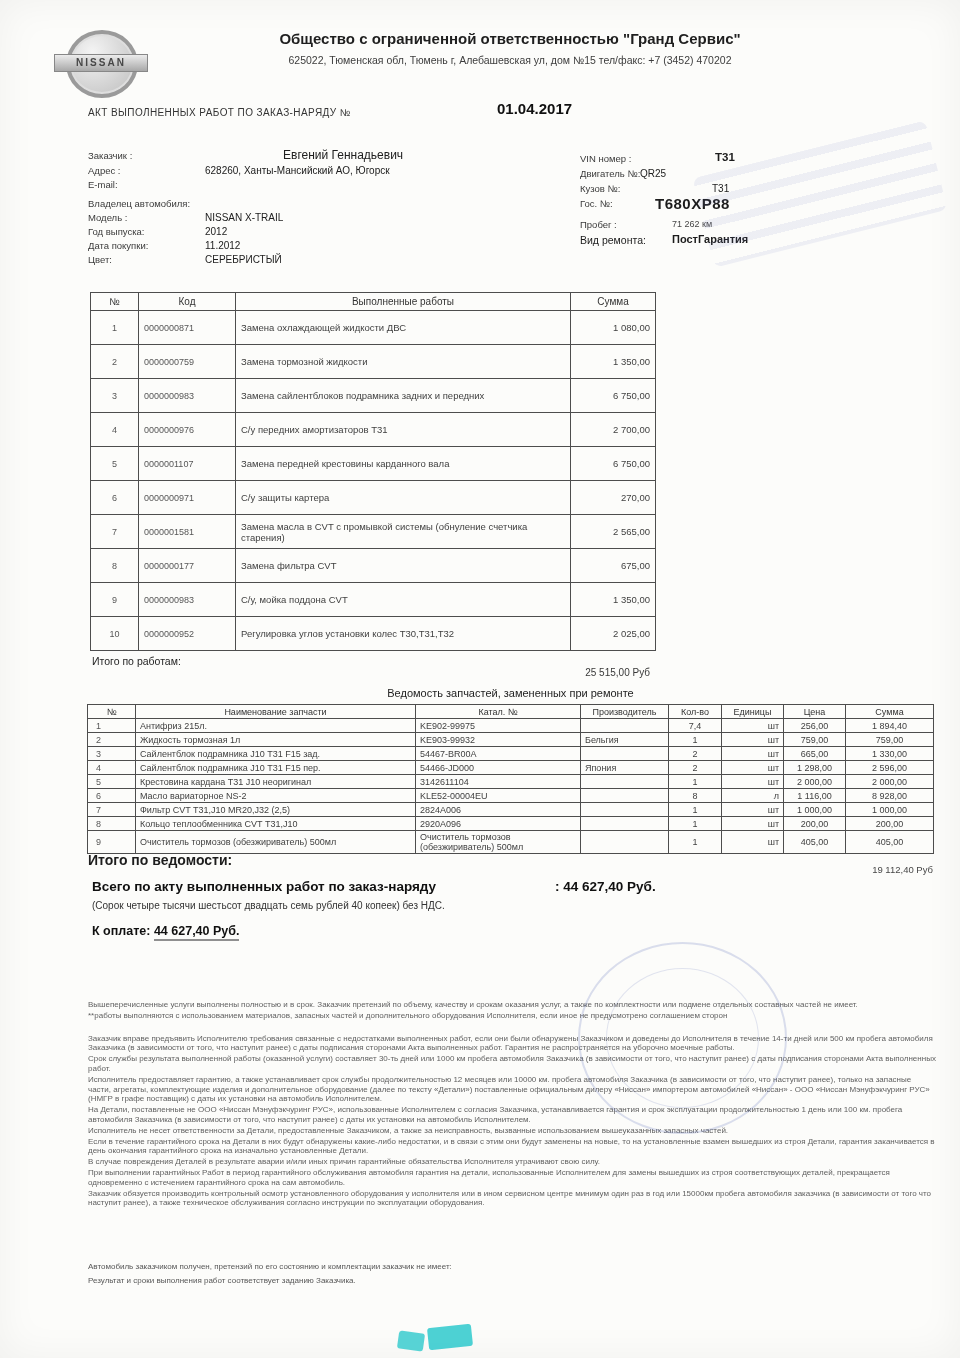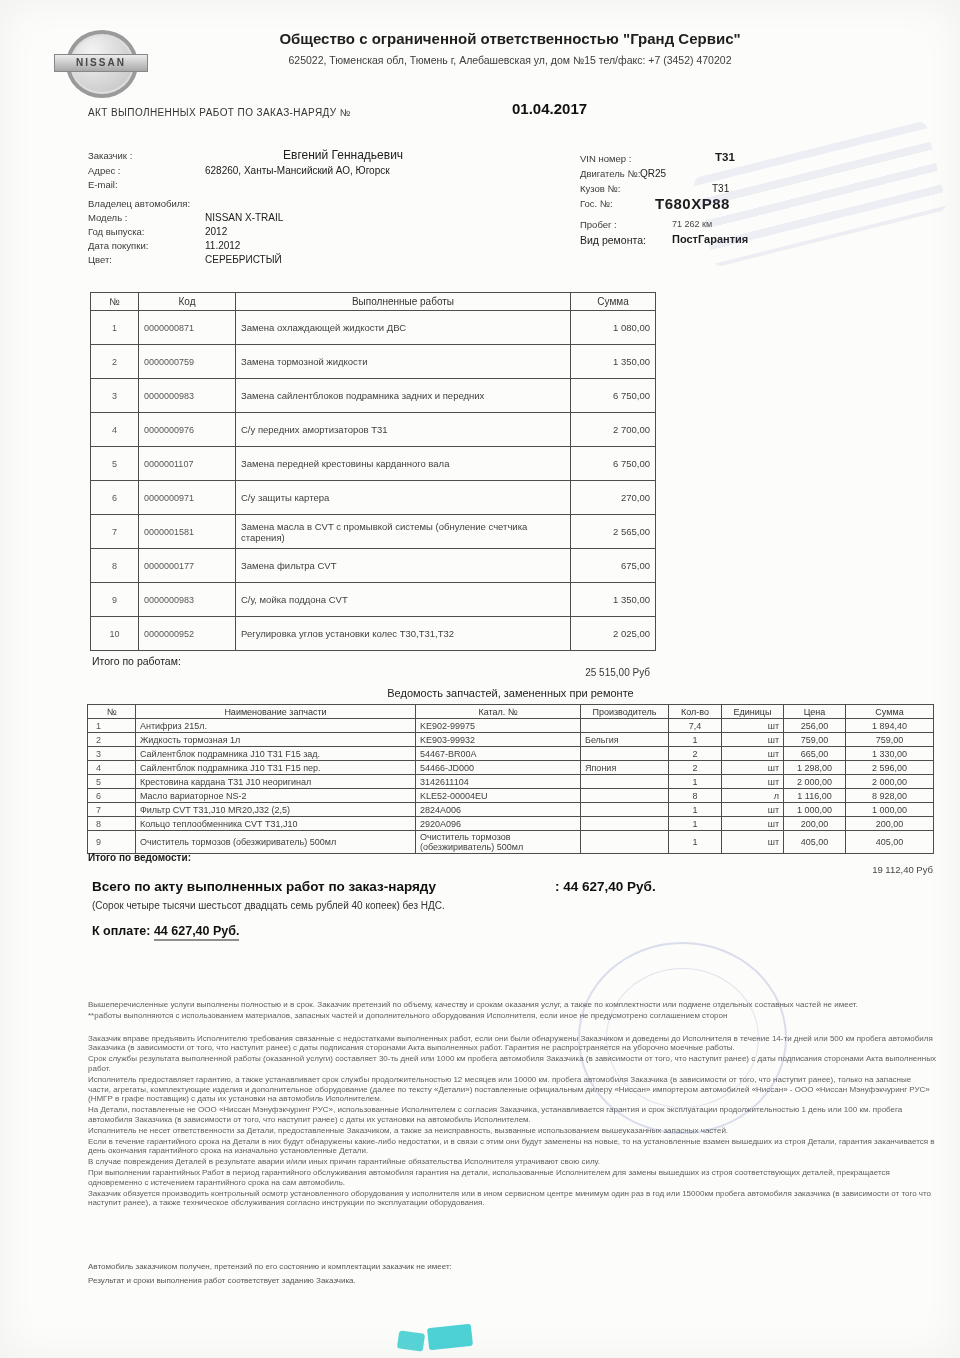--- a/index.html
+++ b/index.html
@@ -17,21 +17,21 @@
     box-shadow:inset 0 0 0 2px #dedede;}
   .logo-bar{position:absolute; left:-5px; top:26px; width:92px; height:16px;
     background:linear-gradient(#ececec,#a8a8a8); border:1px solid #878787;
     font-size:10px; font-weight:bold; letter-spacing:2px; color:#474747;
     text-align:center; line-height:15px;}
   .company{position:absolute; left:180px; top:30px; width:660px; text-align:center;
     font-size:15px; font-weight:bold; color:#1f1f1f;}
   .address{position:absolute; left:180px; top:54px; width:660px; text-align:center;
     font-size:10.5px; color:#3d3d3d;}
   .act-label{position:absolute; left:88px; top:107px; font-size:10px; letter-spacing:.4px; color:#333;}
-  .act-date{position:absolute; left:512px; top:100px; font-size:15px; font-weight:bold; color:#101010;}
+  .act-date{position:absolute; left:497px; top:100px; font-size:15px; font-weight:bold; color:#101010;}
 
   
   .info-left{position:absolute; left:88px; top:150px; width:440px;}
   .irow{display:flex; font-size:9.5px; color:#3a3a3a; margin-bottom:3px; min-height:11px;}
   .ilbl{width:117px; flex:none;}
   .ival{font-size:10px; color:#202020;}
   .ival.name{font-weight:normal; font-size:12px; padding-left:78px; margin-top:-2px;}
   .irow.gap{margin-bottom:8px;}
 
   .info-right{position:absolute; left:580px; top:153px; width:370px;}
@@ -62,21 +62,21 @@
   
   .parts-title{position:absolute; left:88px; top:687px; width:845px; text-align:center;
     font-size:11px; color:#222;}
   .parts{position:absolute; left:87px; top:704px; width:846px;}
   .parts th,.parts td{border:1px solid #4d4d4d; overflow:hidden;}
   .parts th{font-size:9px; font-weight:normal; color:#333; height:13px; padding:0 2px;}
   .parts td{font-size:9px; color:#3f3f3f; padding:1px 4px; height:11px; vertical-align:middle;}
   .parts .p-num{text-align:left; padding-left:8px; color:#565656;}
   .parts .p-qty,.parts .p-price,.parts .p-sum{text-align:center;}
   .parts .p-unit{text-align:right;}
-  .parts-total-label{position:absolute; left:88px; top:852px; font-size:10px; font-weight:bold; color:#1d1d1d;}
+  .parts-total-label{position:absolute; left:88px; top:852px; font-size:14px; font-weight:bold; color:#1d1d1d;}
   .parts-total-value{position:absolute; left:87px; top:864px; width:846px; text-align:right;
     font-size:9.5px; color:#474747;}
 
   
   .grand-label{position:absolute; left:92px; top:879px; font-size:13.5px; font-weight:bold; color:#101010;}
   .grand-value{position:absolute; left:555px; top:879px; font-size:13.5px; font-weight:bold; color:#101010;}
   .words{position:absolute; left:92px; top:900px; font-size:10px; color:#333;}
   .payable{position:absolute; left:92px; top:924px; font-size:12.5px; font-weight:bold; color:#101010;}
   .payable .pv{border-bottom:2px solid #8f8f8f; padding-bottom:1px;}
 

